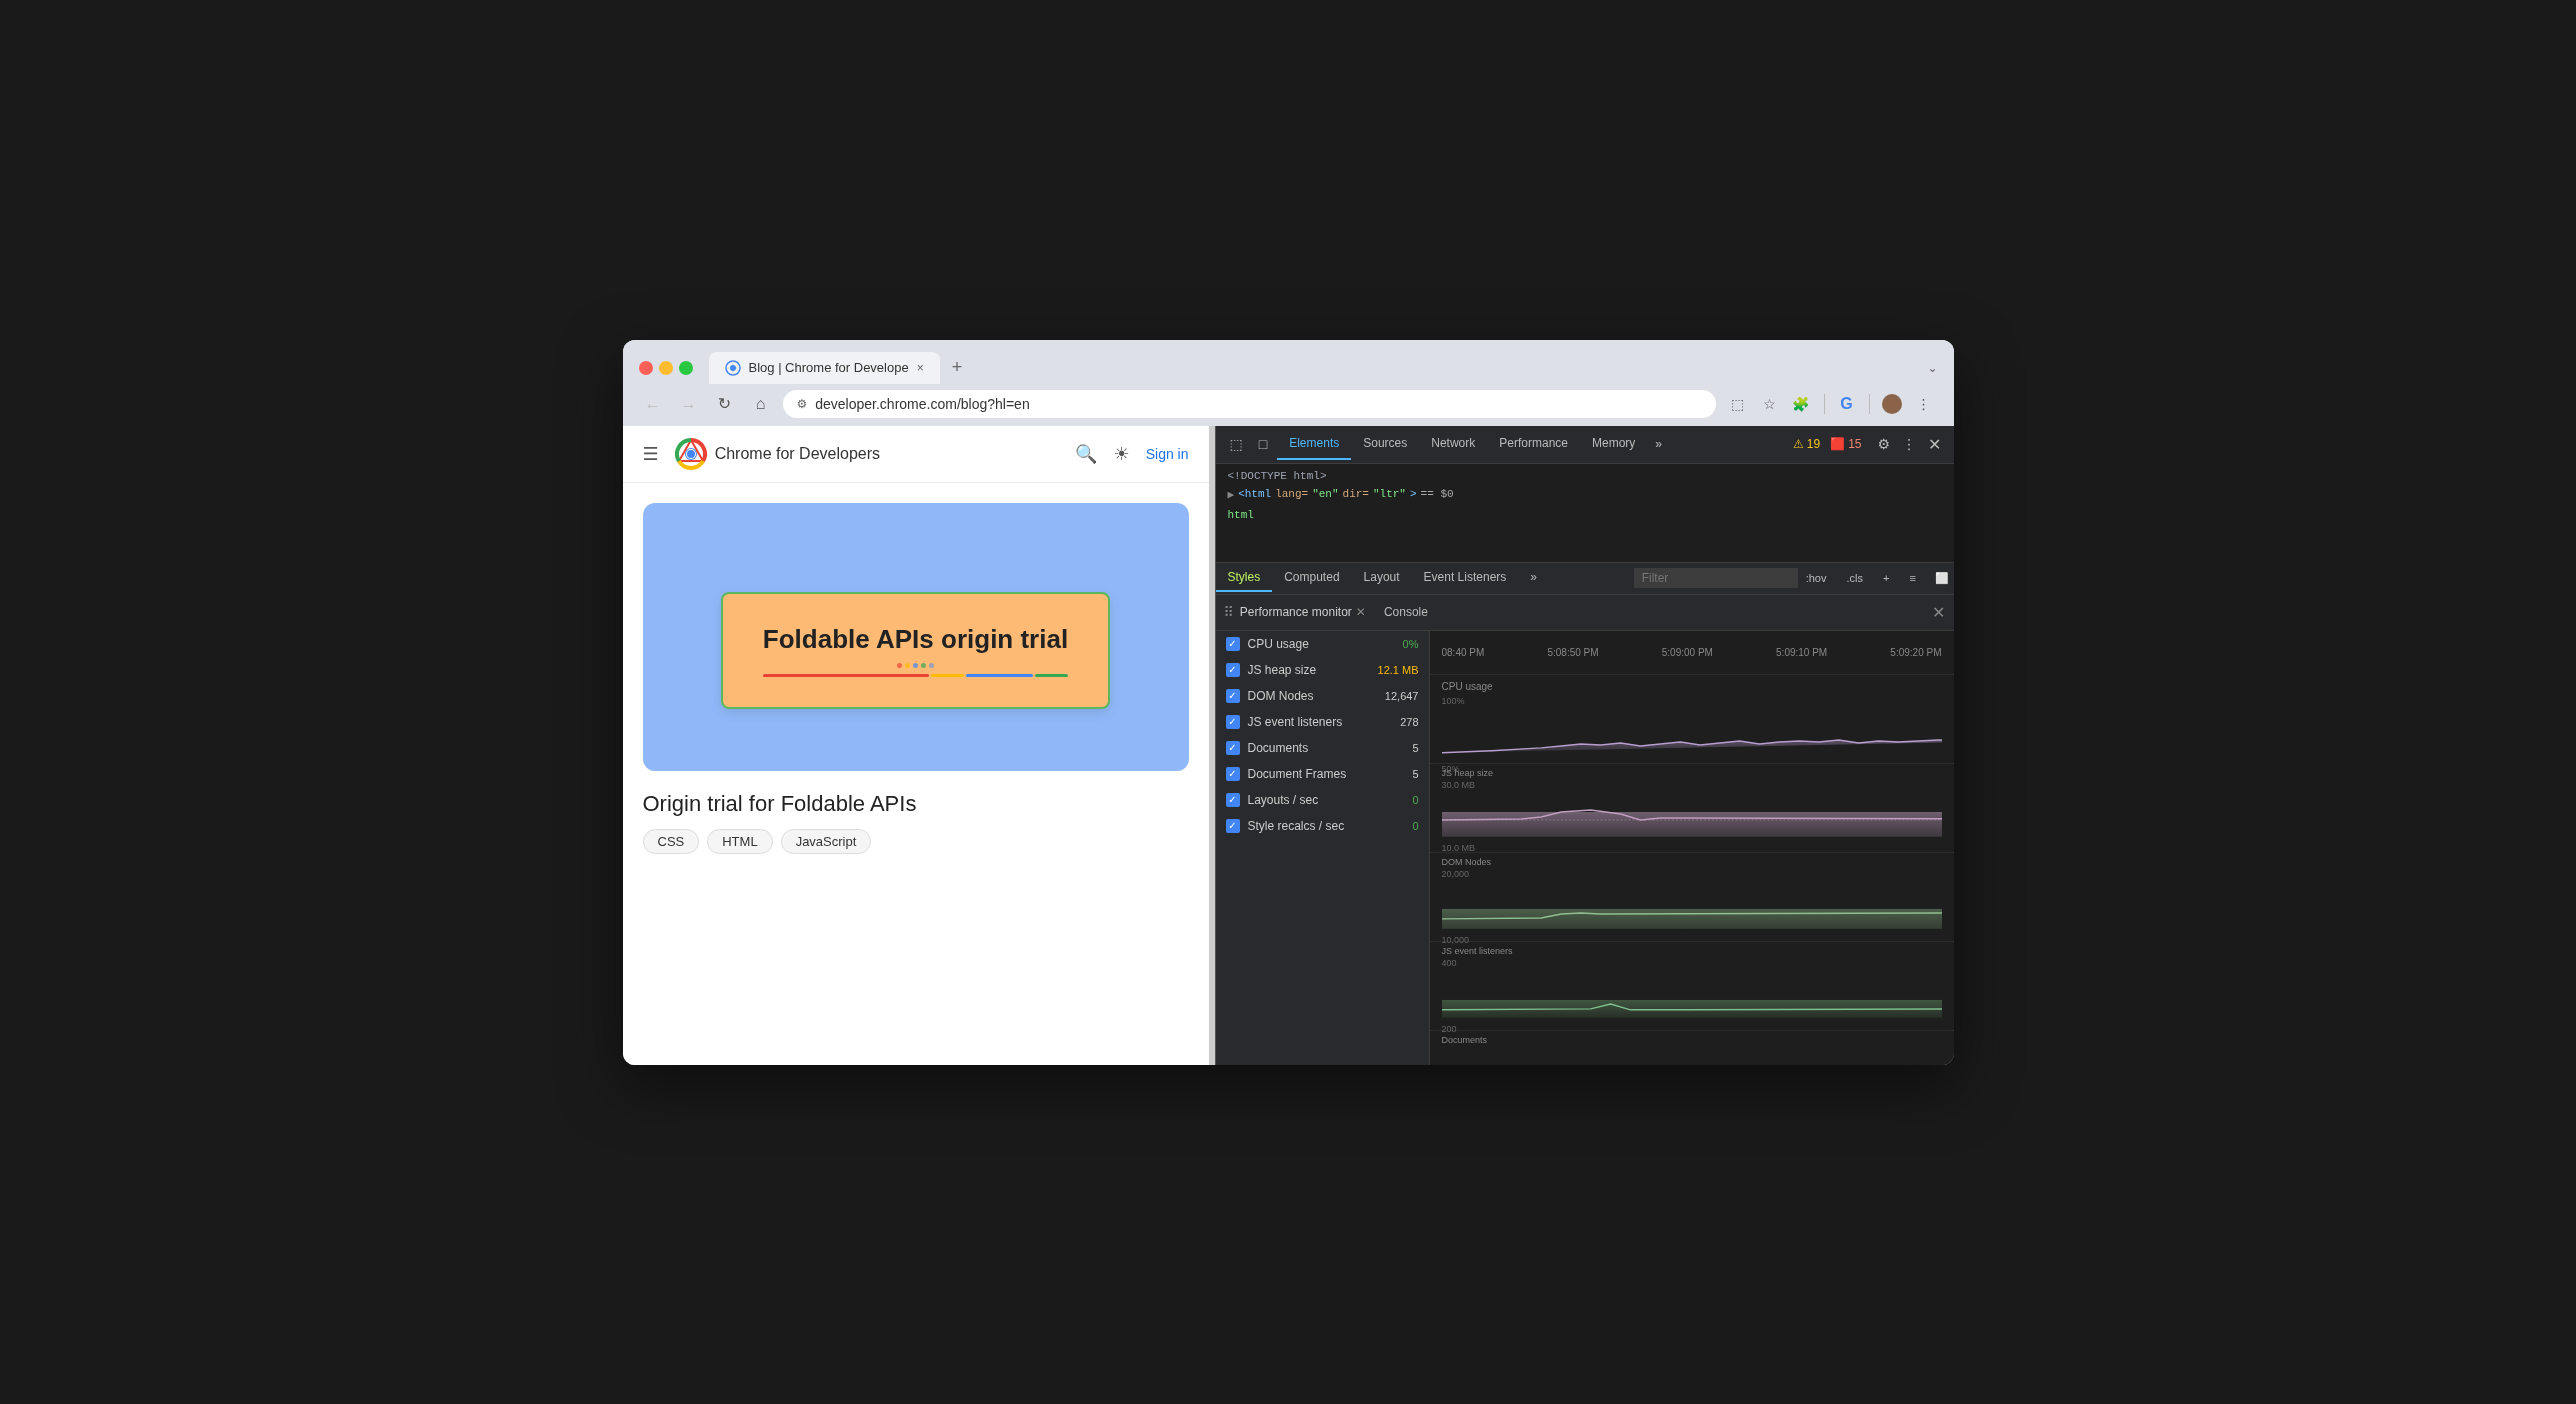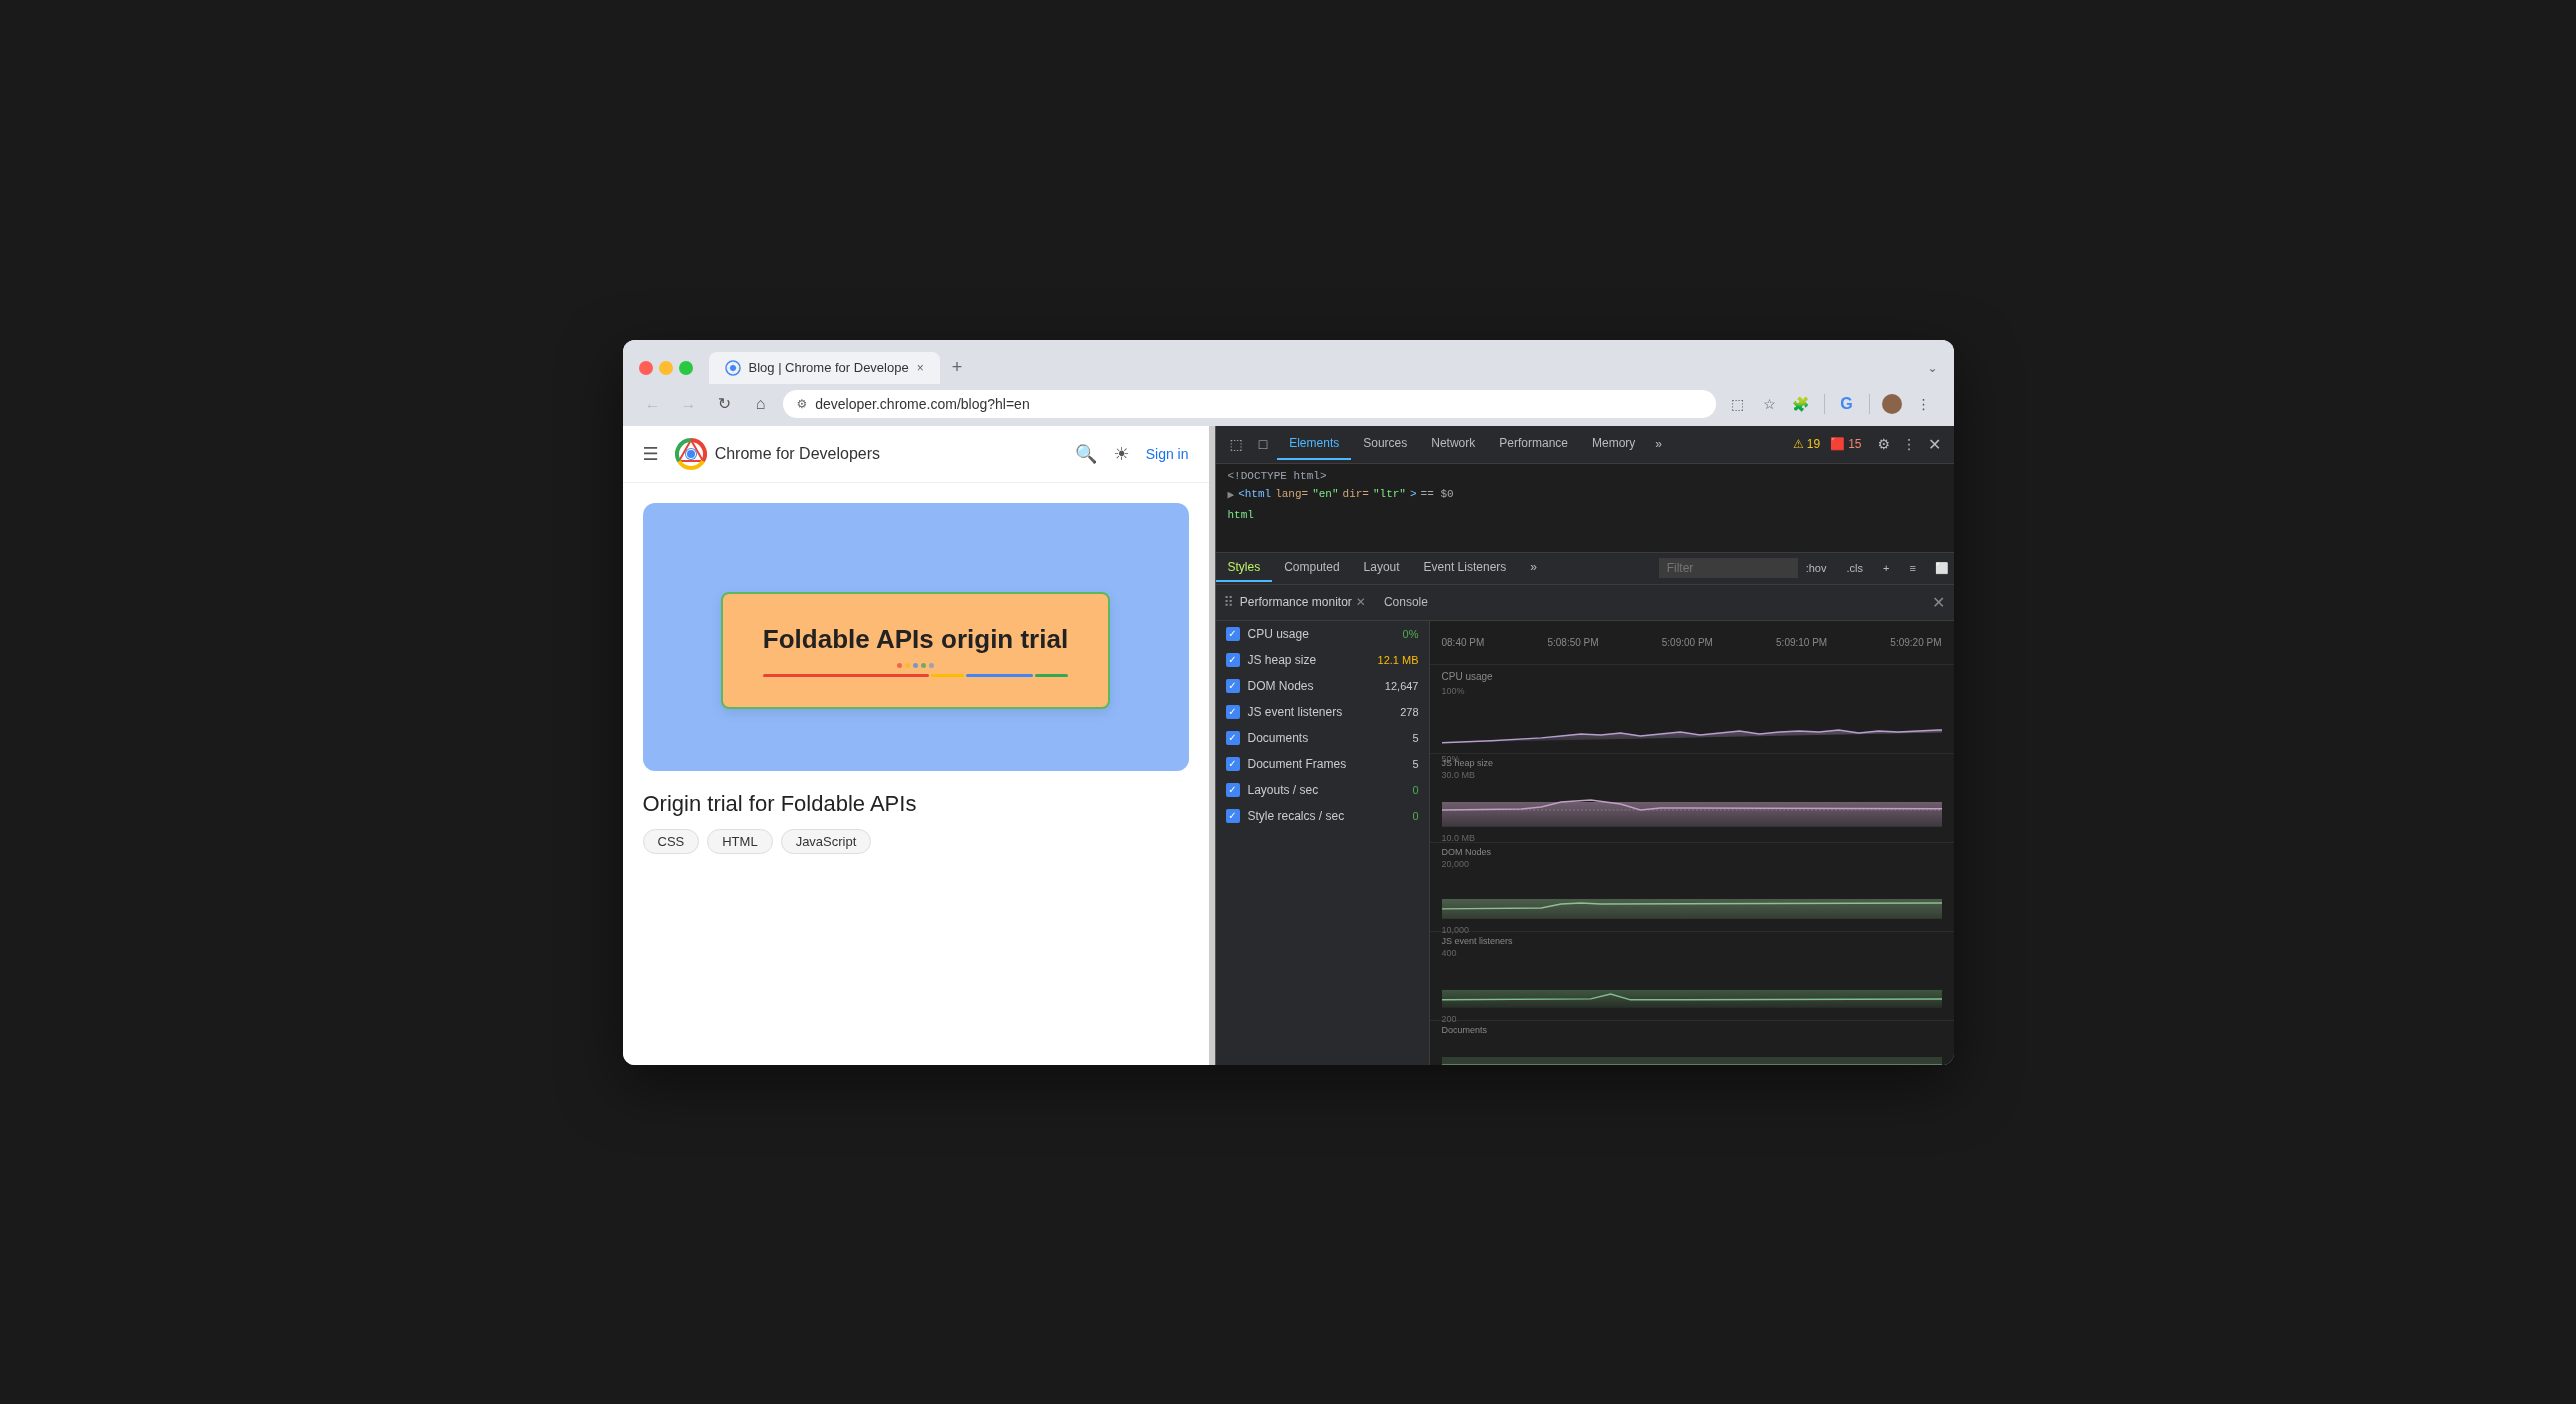--- a/index.html
+++ b/index.html
@@ -265,21 +265,21 @@
       font-size: 12px; color: #f4846e;
     }
     .devtools-settings { color: #bbb; font-size: 14px; cursor: pointer; padding: 2px 4px; }
     .devtools-more { color: #bbb; font-size: 14px; cursor: pointer; padding: 2px 4px; }
     .devtools-close { color: #bbb; font-size: 16px; cursor: pointer; padding: 2px 4px; }
 
     
     .elements-panel {
       display: flex;
       flex: 0 0 auto;
-      height: 89px;
+      height: 99px;
       background: #1e1e1e;
       border-bottom: 1px solid #3c3c3c;
       font-size: 12px;
       color: #ccc;
       padding: 6px 12px;
       flex-direction: column;
       gap: 4px;
       font-family: 'Courier New', monospace;
     }
     .html-line { color: #9da5b4; font-size: 11px; }
@@ -308,21 +308,21 @@
       margin-left: auto;
       display: flex; align-items: center; gap: 4px;
     }
     .styles-filter {
       background: #3c3c3c;
       border: none;
       color: #ccc;
       padding: 3px 8px;
       font-size: 12px;
       outline: none;
-      width: 139px;
+      width: 164px;
     }
     .styles-filter-tools {
       display: flex; gap: 20px; color: #bbb; font-size: 11px; padding: 0 4px;
     }
 
     
     .perf-monitor {
       flex: 1;
       display: flex;
       flex-direction: column;

